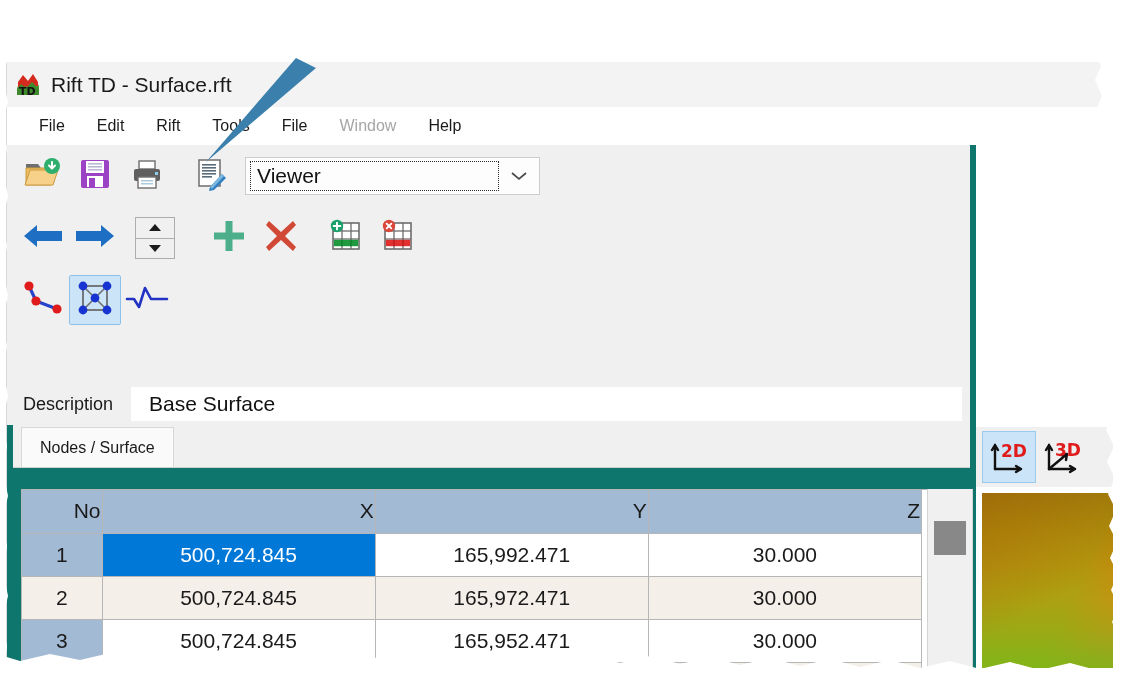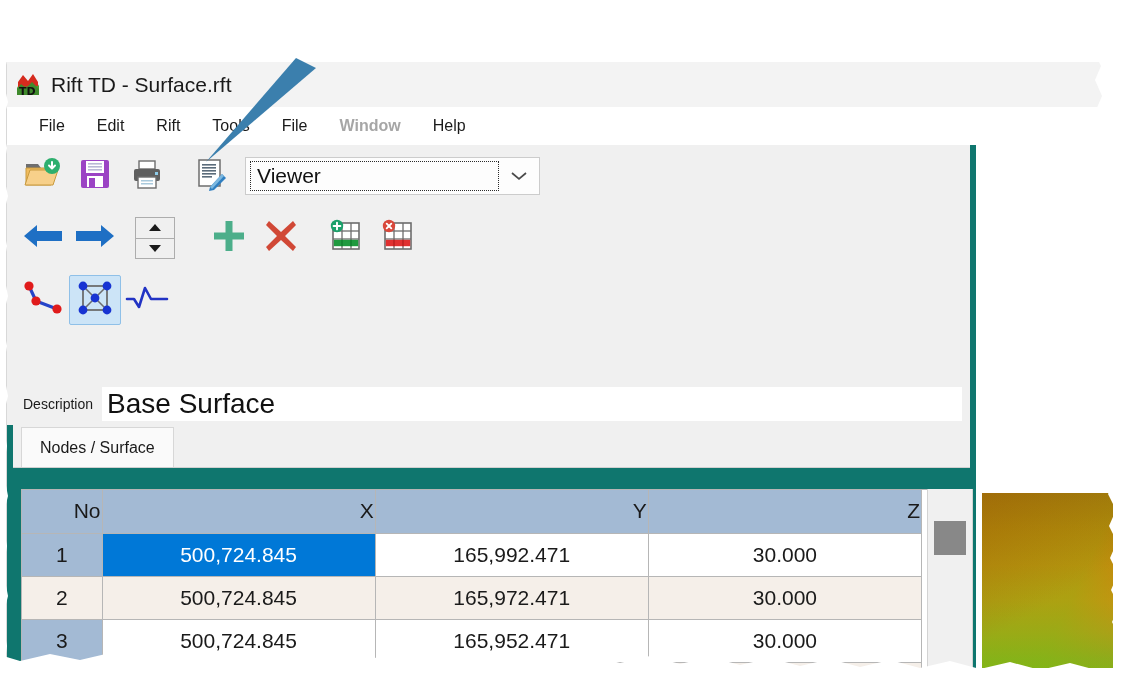--- a/index.html
+++ b/index.html
@@ -46,21 +46,21 @@
     width: 100%; height: 38px;
     background: #ffffff;
     display: flex; align-items: center;
     padding-left: 16px;
     box-sizing: border-box;
   }
   .menu-item {
     font-size: 16px; color: #1a1a1a;
     padding: 2px 16px; white-space: nowrap; cursor: default;
   }
-  .menu-item.disabled { color: #a6a6a6; font-weight: bold; }
+  .menu-item.disabled { color: #a6a6a6; }
 
   
   #toolbar-area {
     position: absolute; left: 0; top: 83px;
     width: 963px; height: 238px;
     background: #f0f0f0;
   }
   .tb-row { position: absolute; left: 0; display: flex; align-items: center; }
   #tb-row1 { top: 0; height: 62px; padding-left: 10px; }
   #tb-row2 { top: 62px; height: 62px; padding-left: 10px; }
@@ -127,29 +127,29 @@
   .gap-sm { width: 12px; flex: none; }
 
   
   #desc-row {
     position: absolute; left: 0; top: 321px;
     width: 963px; height: 42px;
     background: #f0f0f0;
     display: flex; align-items: center;
   }
   #desc-label {
-    font-size: 14px; color: #1a1a1a;
-    padding-left: 16px; padding-right: 9px; white-space: nowrap;
+    font-size: 18px; color: #1a1a1a;
+    padding-left: 16px; padding-right: 18px; white-space: nowrap;
   }
   #desc-input {
     flex: 1; height: 34px; margin-right: 8px;
     background: #ffffff; border: none;
-    font-size: 28px; color: #111;
+    font-size: 21px; color: #111;
     display: flex; align-items: center;
-    padding-left: 5px; box-sizing: border-box;
+    padding-left: 18px; box-sizing: border-box;
   }
 
   
   #tabstrip {
     position: absolute; left: 6px; top: 363px;
     width: 957px; height: 42px;
     background: #f0f0f0;
     border-bottom: 1px solid #d0d0d0;
   }
   #tab-nodes {
@@ -486,20 +486,41 @@
     <div id="desc-row">
       <div id="desc-label">Description</div>
       <div id="desc-input">Base Surface</div>
     </div>
 
     <div id="tabstrip">
       <div id="tab-nodes">Nodes / Surface</div>
     </div>
 
     <div id="right-panel">
+      <div id="viewer-toolbar">
+        <div class="vbtn pressed">
+          <span>
+            <svg width="44" height="40" viewBox="0 0 44 40">
+              <path d="M8 34 L8 10 M8 10 L5 15 M8 10 L11 15" stroke="#111" stroke-width="2.4" fill="none" stroke-linecap="round"></path>
+              <path d="M8 34 L34 34 M34 34 L29 31 M34 34 L29 37" stroke="#111" stroke-width="2.4" fill="none" stroke-linecap="round"></path>
+              <text x="14" y="22" font-family="DejaVu Sans, sans-serif" font-size="17" font-weight="bold" fill="#e01b1b">2D</text>
+            </svg>
+          </span>
+        </div>
+        <div class="vbtn">
+          <span>
+            <svg width="44" height="40" viewBox="0 0 44 40">
+              <path d="M8 34 L8 10 M8 10 L5 15 M8 10 L11 15" stroke="#111" stroke-width="2.4" fill="none" stroke-linecap="round"></path>
+              <path d="M8 34 L34 34 M34 34 L29 31 M34 34 L29 37" stroke="#111" stroke-width="2.4" fill="none" stroke-linecap="round"></path>
+              <path d="M8 34 L26 19 M26 19 L20 20 M26 19 L25 25" stroke="#111" stroke-width="2.4" fill="none" stroke-linecap="round"></path>
+              <text x="14" y="21" font-family="DejaVu Sans, sans-serif" font-size="17" font-weight="bold" fill="#e01b1b">3D</text>
+            </svg>
+          </span>
+        </div>
+      </div>
       <div id="surface-view">
         <div id="surface-grad"></div>
       </div>
     </div>
 
     <div id="grid-wrap">
       <table class="grid">
         <thead>
           <tr>
             <th class="corner">No</th>

